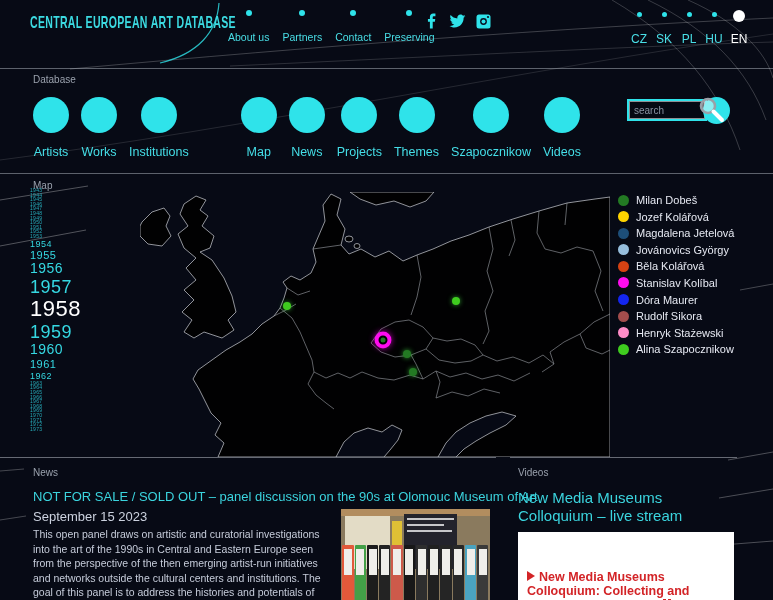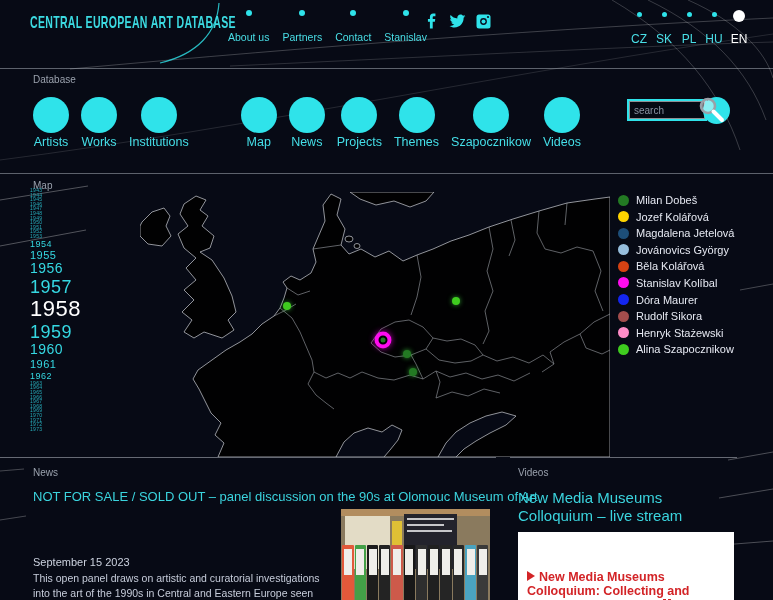--- a/index.html
+++ b/index.html
@@ -33,21 +33,21 @@
   .lang.active .lang-code{color:#fff;}
 
   
   .db-section{position:relative;height:104px;border-bottom:1px solid rgba(180,185,195,.5);}
   .section-label{font-size:10px;color:#9aa1ad;}
   .db-section .section-label{position:absolute;left:33px;top:5px;}
   .db-items{position:absolute;left:33px;top:28px;display:flex;gap:12px;}
   .db-item{display:flex;flex-direction:column;align-items:center;cursor:pointer;}
   .db-item:nth-of-type(4){margin-left:40px;}
   .db-circle{width:36px;height:36px;border-radius:50%;background:#2fe3ea;}
-  .db-label{margin-top:2px;font-size:12.5px;color:#45dfe8;text-align:center;}
+  .db-label{margin-top:12px;font-size:12.5px;color:#45dfe8;text-align:center;}
   .search-wrap{position:absolute;left:627px;top:30px;width:110px;height:30px;}
   .search-input{
     position:absolute;left:0;top:0;width:66px;height:18px;
     background:rgba(5,8,18,.6);border:2px solid #2fe3ea;
     box-shadow:inset 0 0 0 1px rgba(255,255,255,.55);
     color:#dfe4ee;font-size:10px;padding:0 5px;outline:none;
     font-family:"Liberation Sans",sans-serif;
   }
   .search-input::placeholder{color:#8a93a3;}
   .search-btn{position:absolute;left:76px;top:-2px;width:27px;height:27px;border-radius:50%;
@@ -75,21 +75,21 @@
   .legend-dot{width:11px;height:11px;border-radius:50%;flex:none;}
   .legend-name{font-size:11px;color:#e6e9f2;white-space:nowrap;}
 
   
   .bottom-row{display:flex;height:145px;}
   .news-col{width:457px;border-top:1px solid rgba(180,185,195,.55);padding:4px 6px 0 33px;}
   .videos-col{width:219px;margin-left:14px;border-top:1px solid rgba(180,185,195,.55);padding:4px 0 0 8px;}
   .news-headline{margin-top:9px;font-size:13px;color:#3bd4de;white-space:nowrap;cursor:pointer;}
   .news-content{display:flex;margin-top:5px;}
   .news-text{width:300px;flex:none;}
-  .news-date{font-size:11px;color:#ccd2df;margin-bottom:3px;margin-top:47px;}
+  .news-date{font-size:13px;color:#ccd2df;margin-bottom:3px;}
   .news-body{font-size:10.5px;line-height:1.39;color:#c6ccda;}
   .news-image{width:149px;height:120px;margin-left:8px;position:relative;overflow:hidden;cursor:pointer;background:#8a7a5e;}
   .ni-woodtop{position:absolute;left:0;top:0;width:100%;height:6%;background:#b28d5f;}
   .ni-poster-cream{position:absolute;left:3%;top:6%;width:30%;height:44%;background:#e3dcc6;}
   .ni-poster-yellow{position:absolute;left:34%;top:10%;width:7%;height:36%;background:#dfc035;}
   .ni-poster-dark{position:absolute;left:42%;top:4%;width:36%;height:46%;background:#23232c;}
   .ni-poster-dark i{display:block;height:2px;background:rgba(255,255,255,.75);margin:4px 3px 0 3px;}
   .ni-poster-dark i:nth-child(2){width:70%;}
   .ni-poster-dark i:nth-child(3){width:85%;}
   .ni-binders{position:absolute;left:1%;bottom:8%;width:98%;height:62%;display:flex;gap:1px;align-items:flex-end;}
@@ -137,21 +137,21 @@
           <span class="nav-label">Partners</span>
         </div>
 
         <div class="nav-item">
           <span class="nav-dot"></span>
           <span class="nav-label">Contact</span>
         </div>
 
         <div class="nav-item">
           <span class="nav-dot"></span>
-          <span class="nav-label">Stanislav</span>
+          <span class="nav-label">Preserving</span>
         </div>
       </div>
 
     <div class="social">
       <svg width="15" height="16" viewBox="0 0 16 16">
         <path d="M10.2 2.8h2V.1h-2.4C7.6.1 6.3 1.6 6.3 3.7v2.2H4.2v2.8h2.1V16h3V8.7h2.3l.4-2.8H9.3V3.8c0-.6.4-1 .9-1z" fill="#2fe3ea"></path>
       </svg>
       <svg width="17" height="15" viewBox="0 0 17 14">
         <path d="M16.5 1.7c-.6.3-1.2.4-1.9.5.7-.4 1.2-1 1.5-1.8-.7.4-1.4.7-2.1.8C13.4.5 12.5 0 11.5 0 9.7 0 8.3 1.5 8.3 3.2c0 .3 0 .5.1.7C5.6 3.8 3.2 2.5 1.6.5 1.3 1 1.2 1.6 1.2 2.2c0 1.1.6 2.1 1.4 2.7-.5 0-1-.2-1.4-.4v.1c0 1.6 1.1 2.9 2.6 3.2-.3.1-.6.1-.9.1-.2 0-.4 0-.6-.1.4 1.3 1.6 2.2 3 2.2-1.1.9-2.5 1.4-4 1.4H.5c1.4.9 3.1 1.5 4.9 1.5 5.9 0 9.2-4.9 9.2-9.2v-.4c.7-.5 1.2-1 1.9-1.6z" fill="#2fe3ea"></path>
       </svg>

